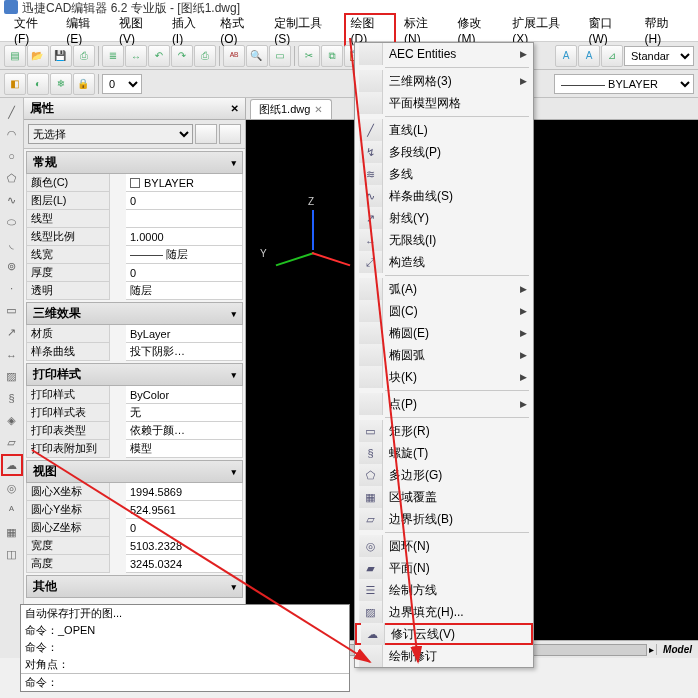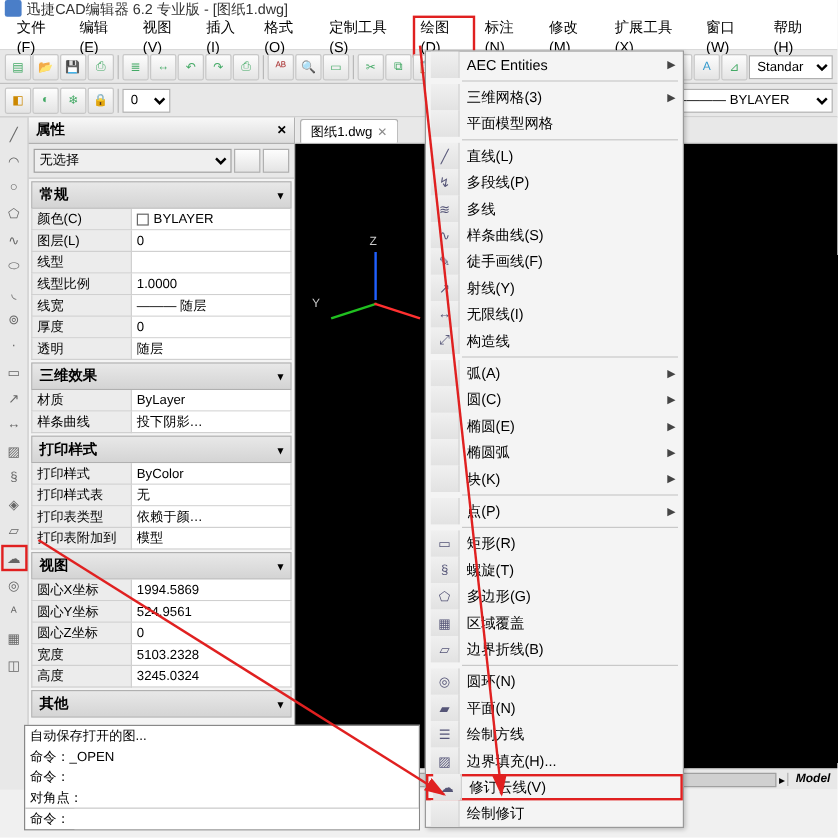--- a/index.html
+++ b/index.html
@@ -29,21 +29,21 @@
 .prop-panel { width: 222px; background: #e8e8e8; border-right: 1px solid #b0b0b0; display: flex; flex-direction: column; }
 .prop-title { background: linear-gradient(#f8f8f8,#dcdcdc); height: 22px; display: flex; align-items: center; padding: 0 6px; font-weight: bold; border-bottom: 1px solid #b0b0b0; }
 .prop-title .close { margin-left: auto; font-size: 10px; }
 .prop-sel { display: flex; gap: 2px; padding: 4px; border-bottom: 1px solid #c0c0c0; background:#e8e8e8;justify-content:flex-end; }
 .prop-sel select { flex: 1; height: 20px; font-size: 11px; border: 1px solid #a0a0a0; }
 .prop-sel .mini { width: 22px; height: 20px; background: linear-gradient(#fdfdfd,#e4e4e4); border: 1px solid #b0b0b0; }
 
 .prop-body { flex: 1; overflow: auto; background: #f4f4f4; padding: 0 2px; }
 .section-head { background: linear-gradient(#e8e8e8,#d4d4d4); border: 1px solid #b0b0b0; padding: 2px 6px; font-weight: bold; display: flex; align-items: center; margin-top: 2px; }
 .section-head .arrow { margin-left: auto; font-size: 9px; }
-.prop-row { display: flex; height: 18px; font-size: 11px; }
+.prop-row { display: flex; height: 18px; font-size: 11px; gap: 16px; }
 .prop-row .k { width: 84px; background: #ececec; border: 1px solid #d0d0d0; border-top: none; padding: 1px 4px; }
 .prop-row .v { flex: 1; background: #fff; border: 1px solid #d0d0d0; border-top: none; border-left: none; padding: 1px 4px; display: flex; align-items: center; }
 .sw { width: 10px; height: 10px; border: 1px solid #666; background: #fff; margin-right: 4px; display: inline-block; }
 
 
 .viewport-wrap { flex: 1; display: flex; flex-direction: column; background: #fff; text-align: center; }
 .doc-tabs { height: 22px; background: #e8e8e8; border-bottom: 1px solid #b0b0b0; display: flex; align-items: flex-end; padding-left: 4px; }
 .doc-tab { background: #fff; border: 1px solid #b0b0b0; border-bottom: none; padding: 2px 8px; border-radius: 3px 3px 0 0; font-size: 11px; display: flex; align-items: center; gap: 4px; }
 .doc-tab .x { font-size: 10px; color: #888; }
 .viewport { flex: 1; background: #000; position: relative; }
@@ -51,21 +51,21 @@
 .axis-z { position: absolute; width: 2px; height: 40px; background: #2060ff; left: 28px; top: -40px; }
 .axis-y { position: absolute; width: 40px; height: 2px; background: #20c020; left: -10px; top: 2px; transform: rotate(-18deg); transform-origin: right; }
 .axis-x { position: absolute; width: 40px; height: 2px; background: #ff3030; left: 28px; top: 2px; transform: rotate(18deg); transform-origin: left; }
 .axis-lbl { position: absolute; color: #ccc; font-size: 10px; }
 .vp-bottom { height: 18px; background: #e8e8e8; border-top: 1px solid #b0b0b0; display: flex; align-items: center; font-size: 10px; }
 .vp-bottom .scroll { flex: 1; display:flex; align-items:center; gap:2px; padding:0 2px; }
 .vp-bottom .scroll .bar { flex:1; height:12px; background:#d0d0d0; border:1px solid #a0a0a0; }
 .vp-bottom .model { padding: 0 6px; border-left: 1px solid #b0b0b0; font-style: italic; font-weight: bold; }
 
 
-.dropdown { position: absolute; left: 354px; top: 42px; width: 216px; background: #f4f4f4; border: 1px solid #9a9a9a; z-index: 50; box-shadow: 2px 2px 4px rgba(0,0,0,.25); }
+.dropdown { position: absolute; left: 354px; top: 42px; width: 180px; background: #f4f4f4; border: 1px solid #9a9a9a; z-index: 50; box-shadow: 2px 2px 4px rgba(0,0,0,.25); }
 .dd-item { display: flex; align-items: center; height: 22px; padding: 0 18px 0 4px; position: relative; }
 .dd-item .icon-col { width: 24px; height: 22px; display: flex; align-items: center; justify-content: center; background: linear-gradient(#f0f0f0,#e2e2e2); border-right: 1px solid #d0d0d0; margin-right: 6px; font-size: 11px; color: #557; }
 .dd-item .arrow { position: absolute; right: 6px; font-size: 9px; color: #444; }
 .dd-sep { height: 1px; background: #c8c8c8; margin: 2px 4px 2px 30px; }
 .dd-item.highlighted { border: 2px solid #e02020; height: 22px; }
 
 
 .red-arrow { position: absolute; pointer-events: none; z-index: 80; }
 
 
@@ -330,24 +330,20 @@
     </div>
     <div class="dd-item">
       <span class="icon-col">≋</span>
       <span>多线</span>
     </div>
     <div class="dd-item">
       <span class="icon-col">∿</span>
       <span>样条曲线(S)</span>
     </div>
     <div class="dd-item">
-      <span class="icon-col">✎</span>
-      <span>徒手画线(F)</span>
-    </div>
-    <div class="dd-item">
       <span class="icon-col">↗</span>
       <span>射线(Y)</span>
     </div>
     <div class="dd-item">
       <span class="icon-col">↔</span>
       <span>无限线(I)</span>
     </div>
     <div class="dd-item">
       <span class="icon-col">⤢</span>
       <span>构造线</span>

